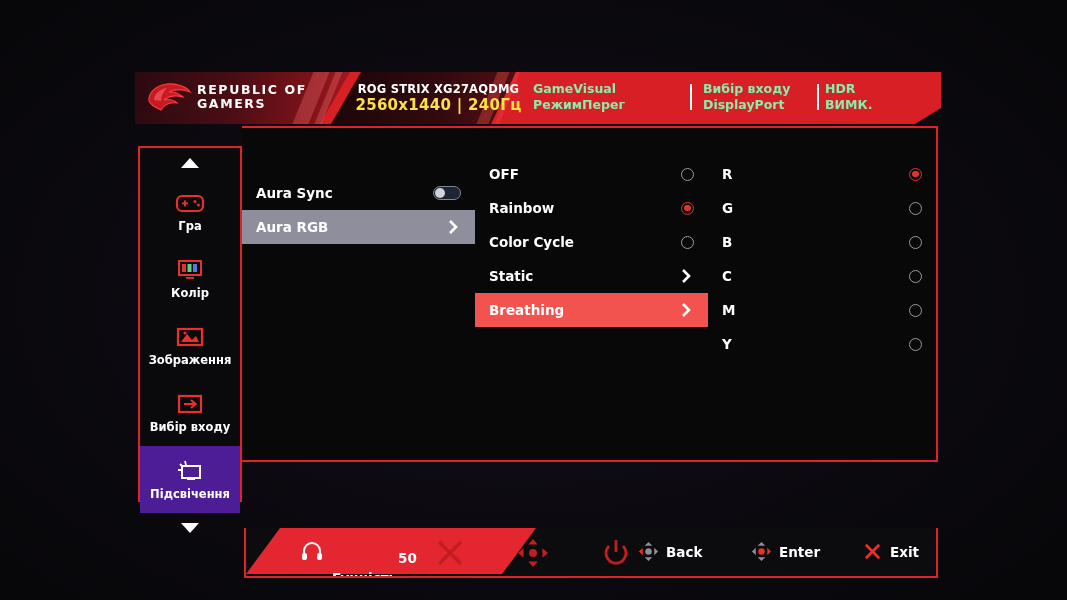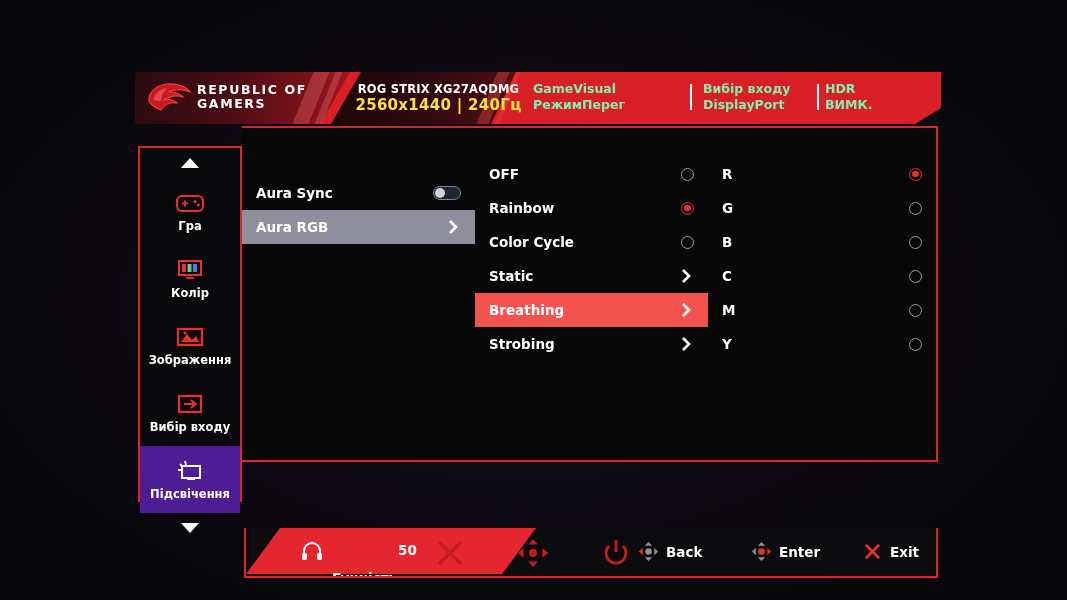--- a/index.html
+++ b/index.html
@@ -254,21 +254,21 @@
   }
   .vol-label {
     position: absolute;
     left: 86px; top: 14px;
     color: #fff; font-size: 13.5px; font-weight: 700;
     font-family: "DejaVu Sans", sans-serif;
     margin-top: 28px;
   }
   .vol-val {
     position: absolute;
-    left: 152px; top: 14px;
+    left: 152px; top: 22px;
     color: #fff; font-size: 13.5px; font-weight: 700;
     font-family: "DejaVu Sans", sans-serif;
   }
   .bot-act {
     position: absolute;
     top: 13px;
     display: flex; align-items: center; gap: 7px;
   }
   .bot-act .alabel {
     color: #ffffff; font-size: 13.5px; font-weight: 700;
@@ -433,26 +433,20 @@
           <svg class="chev" viewBox="0 0 16 16">
               <path d="M5 2 L11 8 L5 14"></path>
             </svg>
         </div>
         <div class="row sel-red">
           <span class="txt">Breathing</span>
           <svg class="chev" viewBox="0 0 16 16">
               <path d="M5 2 L11 8 L5 14"></path>
             </svg>
         </div>
-        <div class="row">
-          <span class="txt">Strobing</span>
-          <svg class="chev" viewBox="0 0 16 16">
-              <path d="M5 2 L11 8 L5 14"></path>
-            </svg>
-        </div>
       </div>
 
       <div class="col" id="col4">
         <div class="col-pad-3"></div>
 
         <div class="row">
           <span class="txt">R</span>
           <span class="radio on"></span>
         </div>
         <div class="row">

